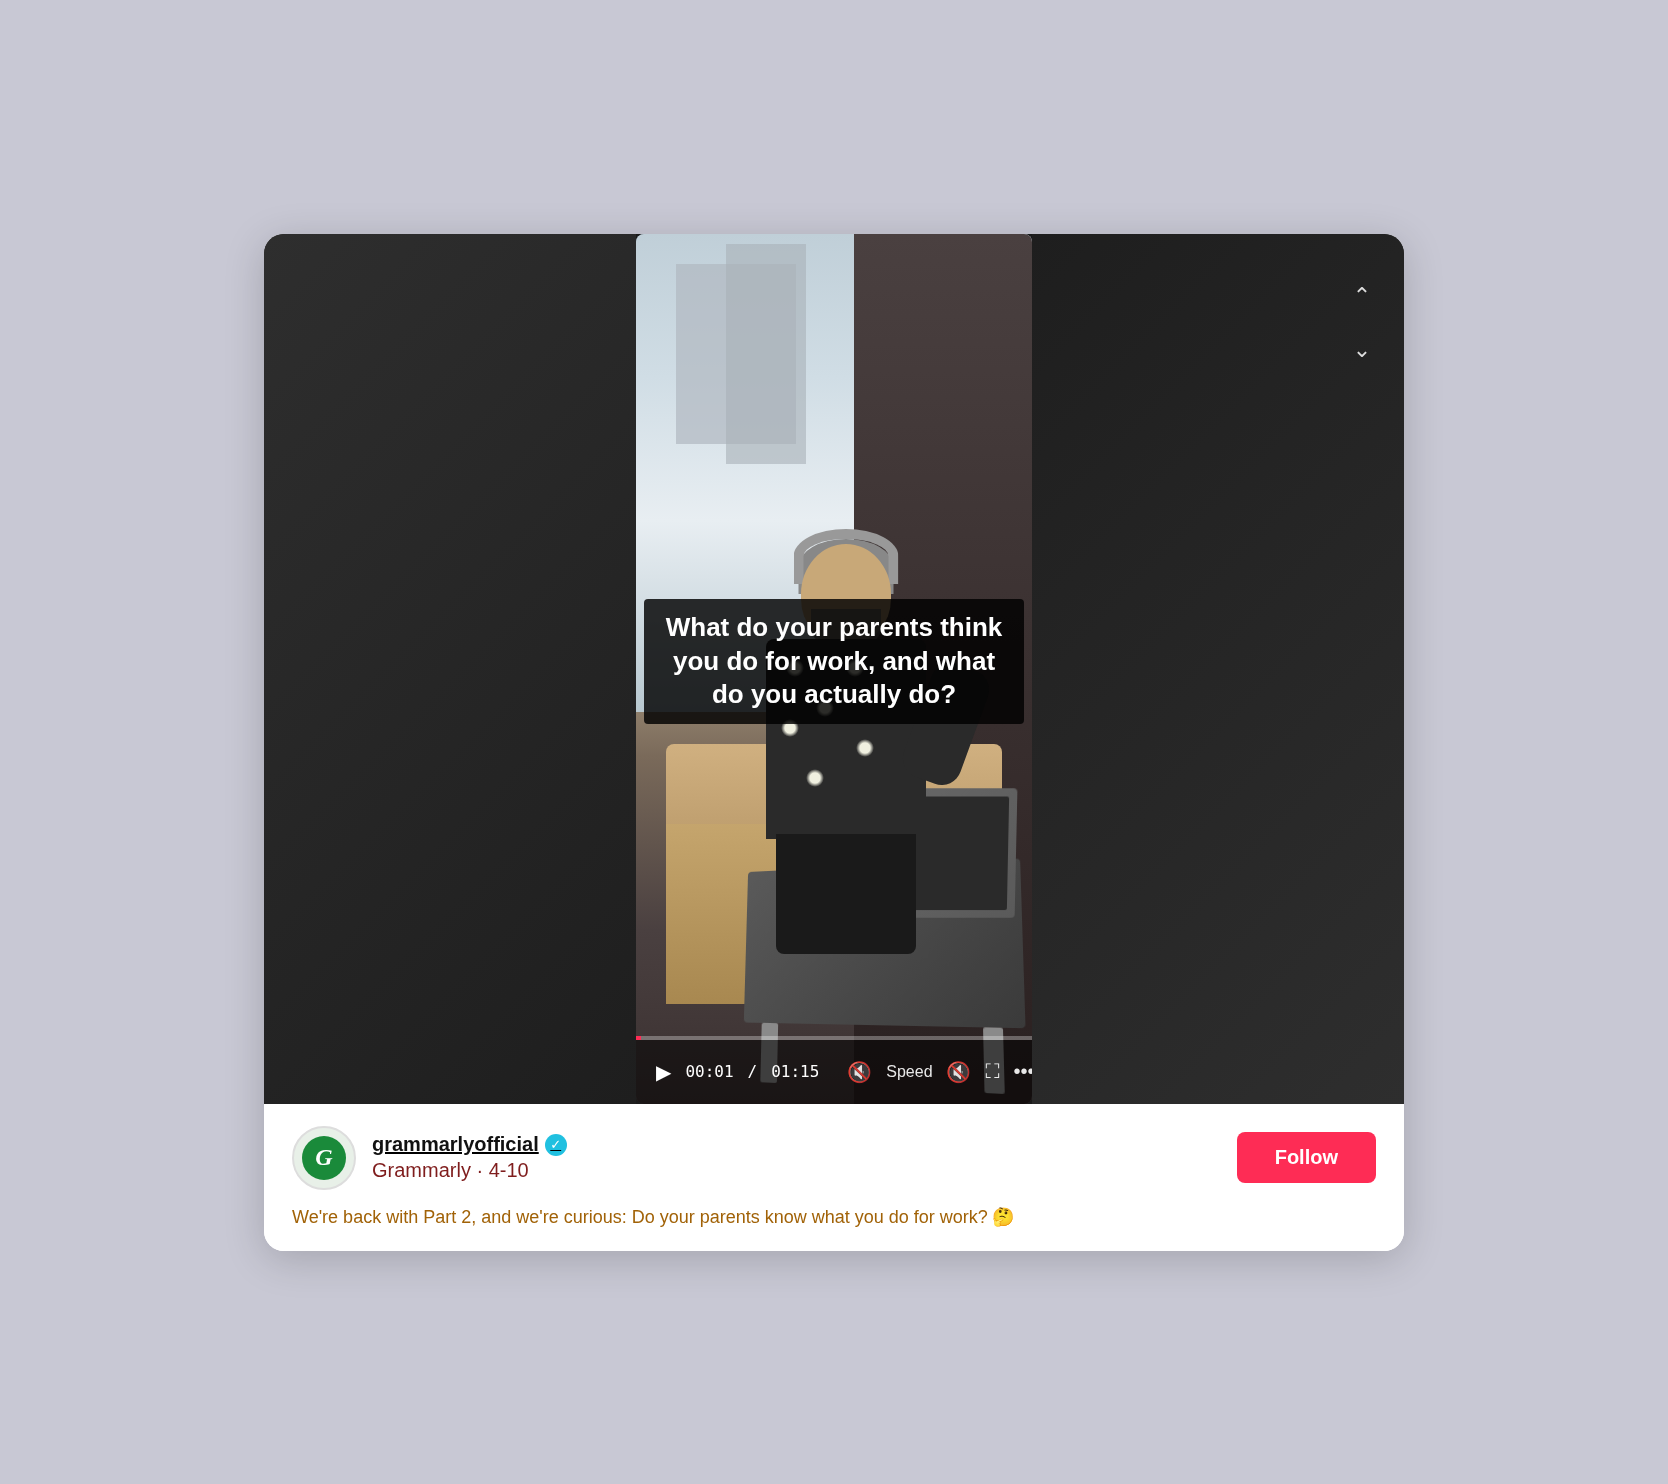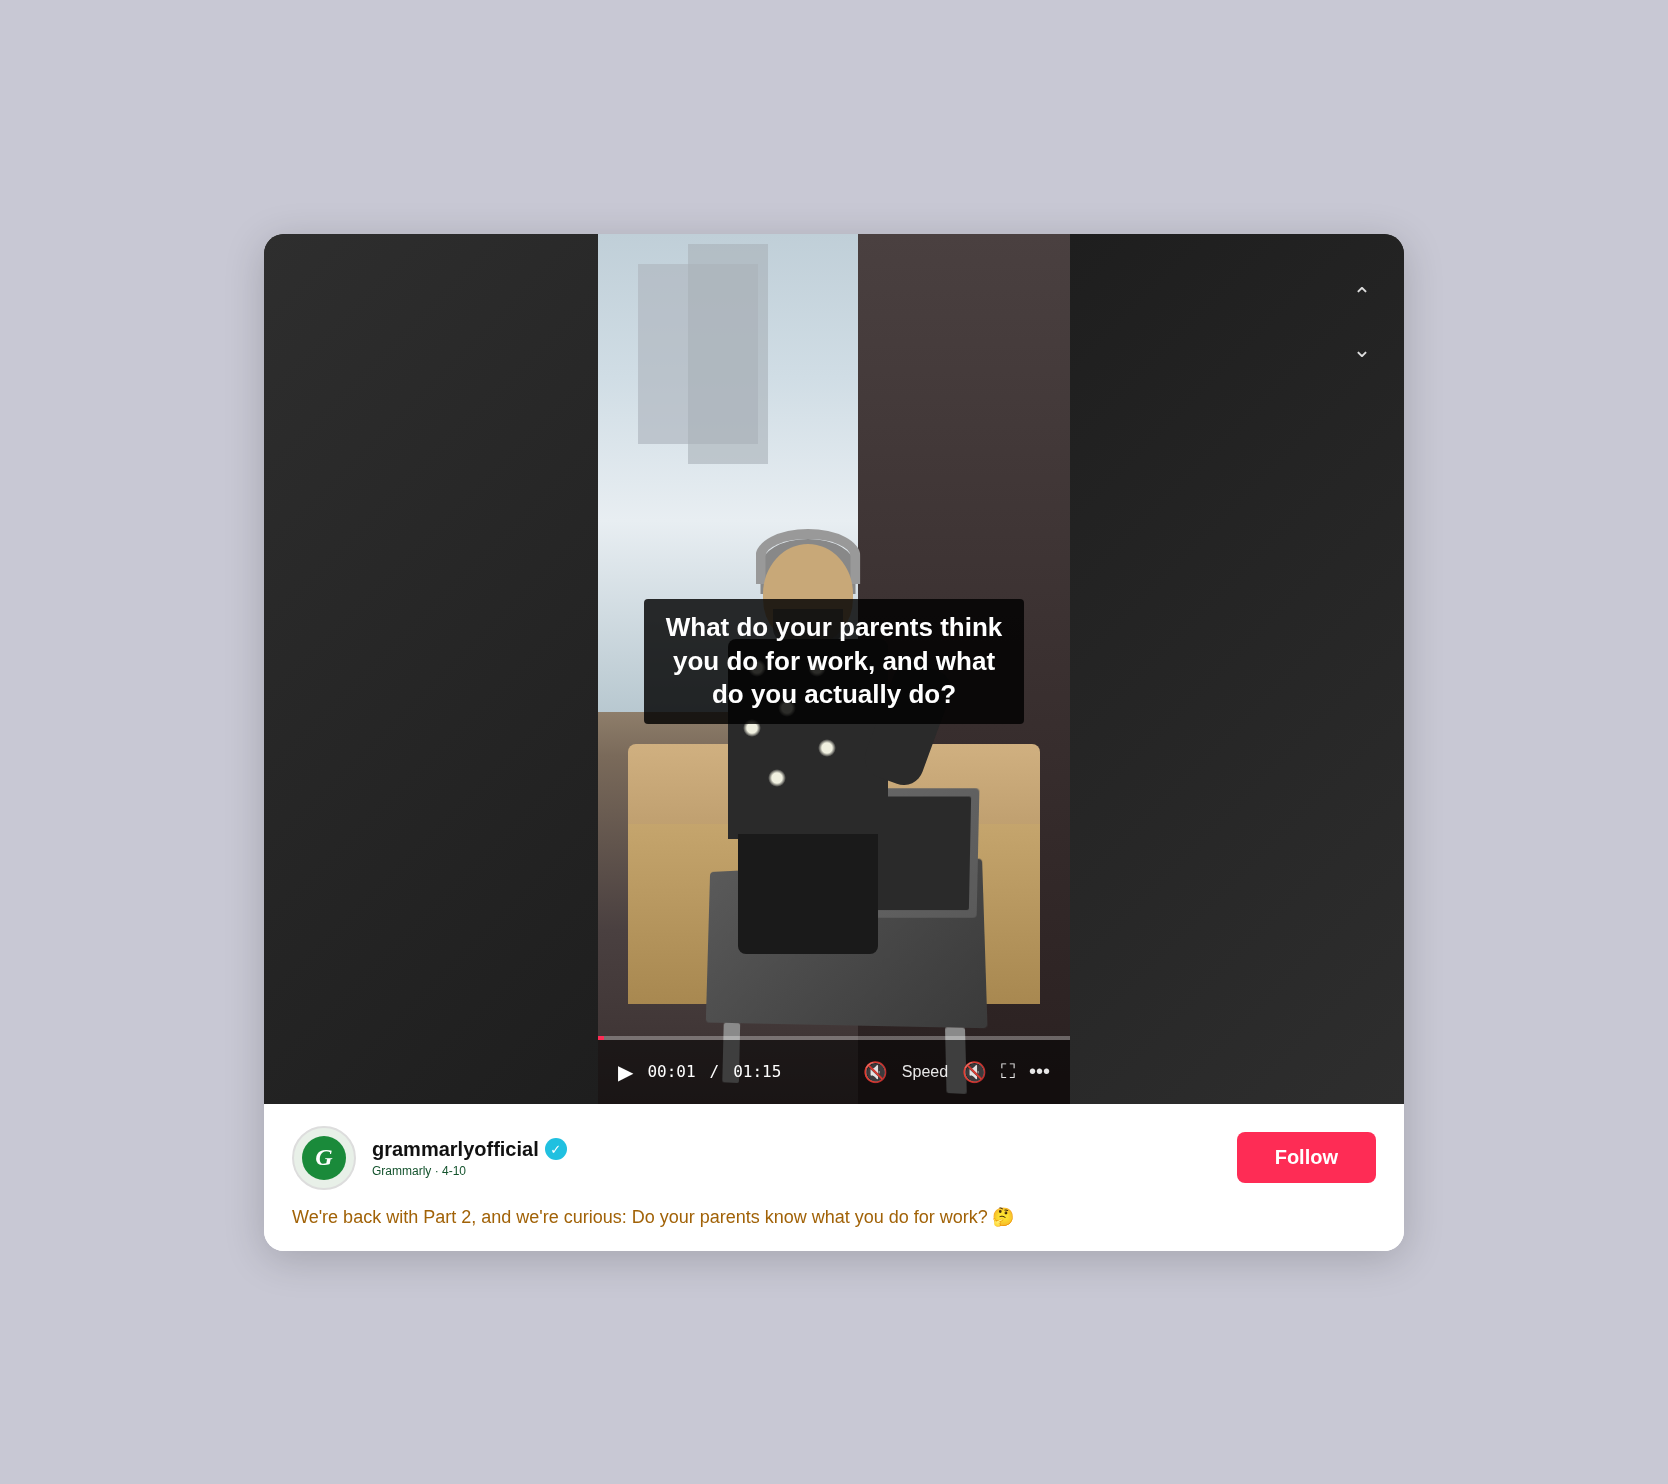--- a/index.html
+++ b/index.html
@@ -41,25 +41,26 @@
 
     .side-panel-left {
       background: linear-gradient(135deg, #2e2e2e 0%, #1e1e1e 100%);
     }
     .side-panel-right {
       background: linear-gradient(135deg, #1e1e1e 0%, #2e2e2e 100%);
     }
 
     
     .video-frame {
-      width: 472px;
+      width: 396px;
       flex-shrink: 0;
       position: relative;
       background: linear-gradient(180deg, #6b7c8a 0%, #8a9ca8 20%, #c9b89a 40%, #7a6a5a 60%, #4a4040 80%, #3a3030 100%);
       overflow: hidden;
+      border-radius: 8px;
     }
 
     
     .person-scene {
       position: absolute;
       inset: 0;
       overflow: hidden;
     }
 
     
@@ -431,20 +432,21 @@
 
     .account-info {
       flex: 1;
     }
 
     .account-name-row {
       display: flex;
       align-items: center;
       gap: 6px;
       margin-bottom: 3px;
+      text-decoration: underline;
     }
 
     .account-name {
       font-size: 20px;
       font-weight: 700;
       color: #111;
     }
 
     .verified-badge {
       width: 22px;
@@ -452,22 +454,22 @@
       background: #20c0e0;
       border-radius: 50%;
       display: flex;
       align-items: center;
       justify-content: center;
       color: #fff;
       font-size: 13px;
     }
 
     .account-sub {
-      font-size: 12px;
-      color: #14532d;
+      font-size: 20px;
+      color: #7f1d1d;
     }
 
     .follow-btn {
       background: #fe2c55;
       color: #fff;
       border: none;
       border-radius: 8px;
       padding: 14px 38px;
       font-size: 20px;
       font-weight: 700;

